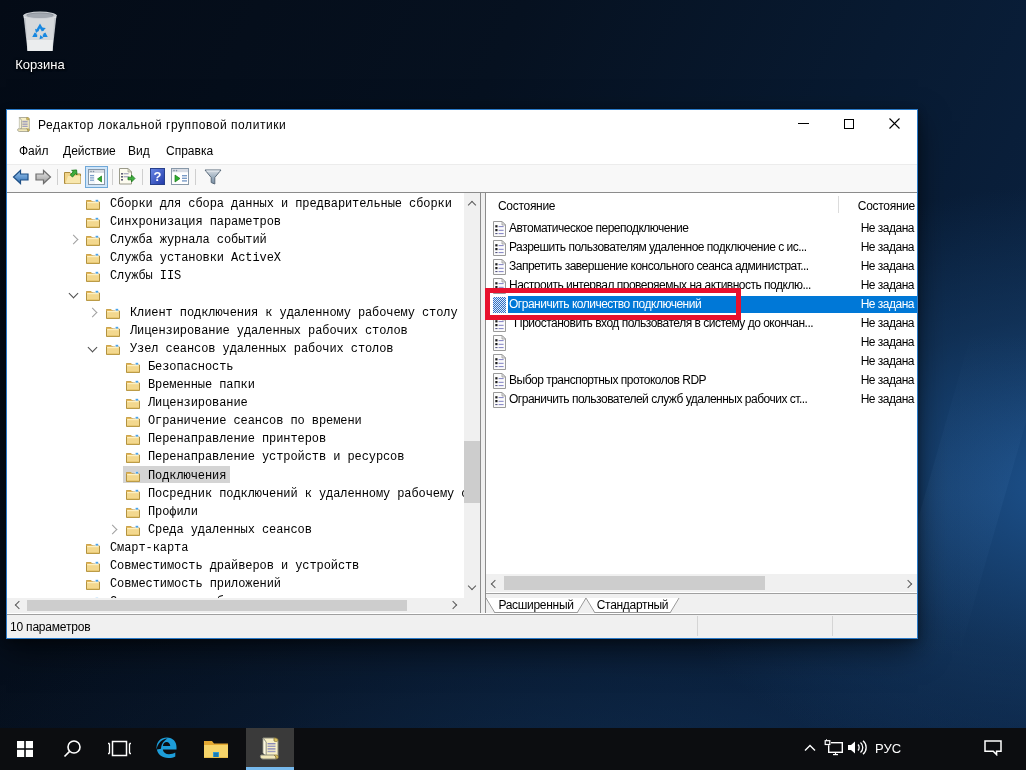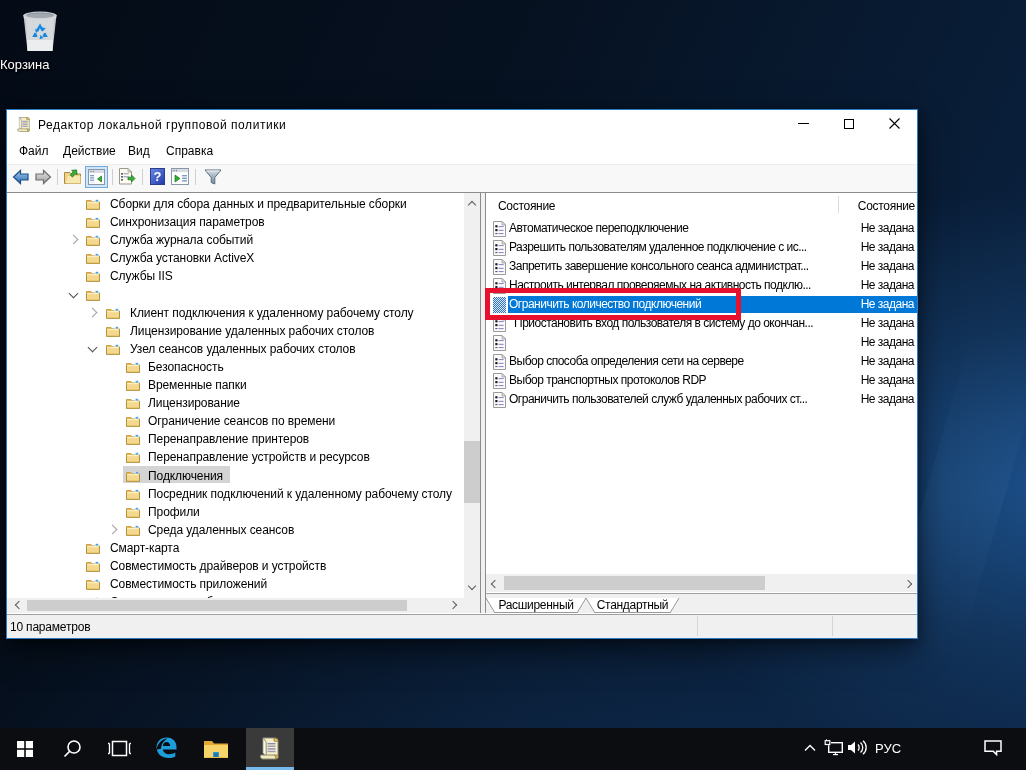--- a/index.html
+++ b/index.html
@@ -14,21 +14,21 @@
 .beam { position:absolute; background:linear-gradient(to bottom, rgba(120,180,240,0), rgba(120,180,240,0.10), rgba(120,180,240,0)); }
 .win { position:absolute; left:6px; top:109px; width:912px; height:530px; background:#fff; border:1px solid #2a7ac8; box-shadow:0 12px 28px rgba(0,0,0,0.5), 0 2px 8px rgba(0,0,0,0.35); }
 .titletext { position:absolute; left:38px; top:118px; color:#000; letter-spacing:0.55px; }
 .menu span { position:absolute; top:144px; color:#000; }
 .toolbar { position:absolute; left:7px; top:164px; width:910px; height:28px; background:#f8f8f8; border-top:1px solid #ececec; }
 .tsep { position:absolute; top:169px; width:1px; height:16px; background:#cfcfcf; }
 .paneline { position:absolute; left:7px; top:192px; width:910px; height:1px; background:#8c8c8c; }
 .lpane { position:absolute; left:7px; top:193px; width:474px; height:420px; background:#fff; border-right:1px solid #8c8c8c; overflow:hidden; }
 .splitgap { position:absolute; left:481px; top:193px; width:4px; height:420px; background:#f0f0f0; }
 .rpane { position:absolute; left:485px; top:193px; width:432px; height:420px; background:#fff; border-left:1px solid #8c8c8c; overflow:hidden; }
-.trow { position:absolute; left:0; height:18px; line-height:18px; white-space:nowrap; color:#000; letter-spacing:-0.08px; }
+.trow { position:absolute; left:0; height:18px; line-height:18px; white-space:nowrap; color:#000; letter-spacing:-0.08px;font-family:Liberation Mono, monospace; }
 .rrow { position:absolute; left:0; width:432px; height:19px; line-height:19px; white-space:nowrap; color:#000; letter-spacing:-0.5px; }
 .chev { position:absolute; width:6px; height:6px; border-right:1.4px solid #a6a6a6; border-bottom:1.4px solid #a6a6a6; transform:rotate(-45deg); }
 .sb { background:#f0f0f0; position:absolute; }
 .sbthumb { background:#cdcdcd; position:absolute; }
 .statusbar { position:absolute; left:7px; top:614px; width:910px; height:24px; background:#f0f0f0; border-top:1px solid #9f9f9f; }
 .taskbar { position:absolute; left:0; top:728px; width:1026px; height:42px; background:#0c0d10; }
 </style></head><body>
 <div class="desktop"></div>
 <div class="beam" style="left:925px;top:330px;width:80px;height:330px;transform:skewX(-16deg);opacity:0.55"></div>
 <svg class="abs" style="left:20px;top:9px" width="40" height="44" viewBox="0 0 40 44">
@@ -43,21 +43,21 @@
 <path d="M17.1 21.8 L20 16.8 L22.9 21.8"></path>
 <path d="M24.3 24.2 L25.7 26.7 L22.8 26.7"></path>
 <path d="M17.2 26.7 L14.3 26.7 L15.7 24.2"></path>
 </g>
 <g fill="#1787e0">
 <path d="M16.0 23.9 L15.0 19.8 L19.0 21.5 Z"></path>
 <path d="M21.6 18.6 L25.8 18.9 L23.0 22.1 Z"></path>
 <path d="M23.5 28.9 L19.5 30.2 L20.3 26.0 Z"></path>
 </g>
 </svg>
-<div class="abs" style="left:0px;top:57px;width:80px;color:#fff;font-size:13px;text-shadow:1px 1px 2px rgba(0,0,0,0.9),0 0 3px rgba(0,0,0,0.8)">Корзина</div>
+<div class="abs" style="left:0px;top:57px;width:80px;text-align:center;color:#fff;font-size:13px;text-shadow:1px 1px 2px rgba(0,0,0,0.9),0 0 3px rgba(0,0,0,0.8)">Корзина</div>
 <div class="win"></div>
 <div class="abs" style="left:16px;top:116px"><svg width="16" height="17" viewBox="0 0 24 25">
 <path d="M5 2 L16 2 L20 4.5 L20 20 L8 20 L8 6 Z" fill="#f7efc5" stroke="#8a8a7a" stroke-width="1"></path>
 <path d="M5 2 L8 6 L8 20 L5 17 Z" fill="#fdf9e0" stroke="#9a9a8a" stroke-width="0.8"></path>
 <path d="M16 2 C 21 1.5 21 6 17.5 5.5 L16 5 Z" fill="#d9c05e" stroke="#8a7a40" stroke-width="0.8"></path>
 <rect x="9.5" y="7" width="8" height="1.4" fill="#8a8ab8"></rect>
 <rect x="9.5" y="9.6" width="8" height="1.4" fill="#9a9ac0"></rect>
 <rect x="9.5" y="12.2" width="8" height="1.4" fill="#8a8ab8"></rect>
 <rect x="9.5" y="14.8" width="8" height="1.4" fill="#9a9ac0"></rect>
 <path d="M3 19 L16 19 L18 21 L18 23 L5 23 C 2 23 2 19.5 3 19 Z" fill="#f2e8b8" stroke="#8a8a7a" stroke-width="1"></path>
@@ -524,21 +524,20 @@
       <svg class="abs" style="left:7px;top:2px" width="13" height="16" viewBox="0 0 13 16">
 <path d="M0.5 0.5 L9 0.5 L12.5 4 L12.5 15.5 L0.5 15.5 Z" fill="#fbfbfb" stroke="#9a9a9a"></path>
 <path d="M9 0.5 L9 4 L12.5 4 Z" fill="#e8e8e8" stroke="#9a9a9a" stroke-width="0.8"></path>
 <rect x="2.3" y="4.2" width="2.2" height="2.2" fill="#1a1a1a"></rect>
 <rect x="5.6" y="5" width="5" height="1.1" fill="#8c8cc8"></rect>
 <rect x="2.3" y="8" width="2.2" height="2.2" fill="#1a1a1a"></rect>
 <rect x="5.6" y="8.8" width="5" height="1.1" fill="#8c8cc8"></rect>
 <rect x="2.3" y="12" width="2.2" height="1.1" fill="#55557f"></rect>
 <rect x="5.6" y="12" width="5" height="1.1" fill="#8c8cc8"></rect>
 </svg>
-      <span class="abs" style="left:23px">Выбор способа определения сети на сервере</span>
       <div class="abs" style="left:340px;width:88px;text-align:right">Не задана</div>
     </div>
 <div class="rrow" style="top:177.5px">
       <svg class="abs" style="left:7px;top:2px" width="13" height="16" viewBox="0 0 13 16">
 <path d="M0.5 0.5 L9 0.5 L12.5 4 L12.5 15.5 L0.5 15.5 Z" fill="#fbfbfb" stroke="#9a9a9a"></path>
 <path d="M9 0.5 L9 4 L12.5 4 Z" fill="#e8e8e8" stroke="#9a9a9a" stroke-width="0.8"></path>
 <rect x="2.3" y="4.2" width="2.2" height="2.2" fill="#1a1a1a"></rect>
 <rect x="5.6" y="5" width="5" height="1.1" fill="#8c8cc8"></rect>
 <rect x="2.3" y="8" width="2.2" height="2.2" fill="#1a1a1a"></rect>
 <rect x="5.6" y="8.8" width="5" height="1.1" fill="#8c8cc8"></rect>

